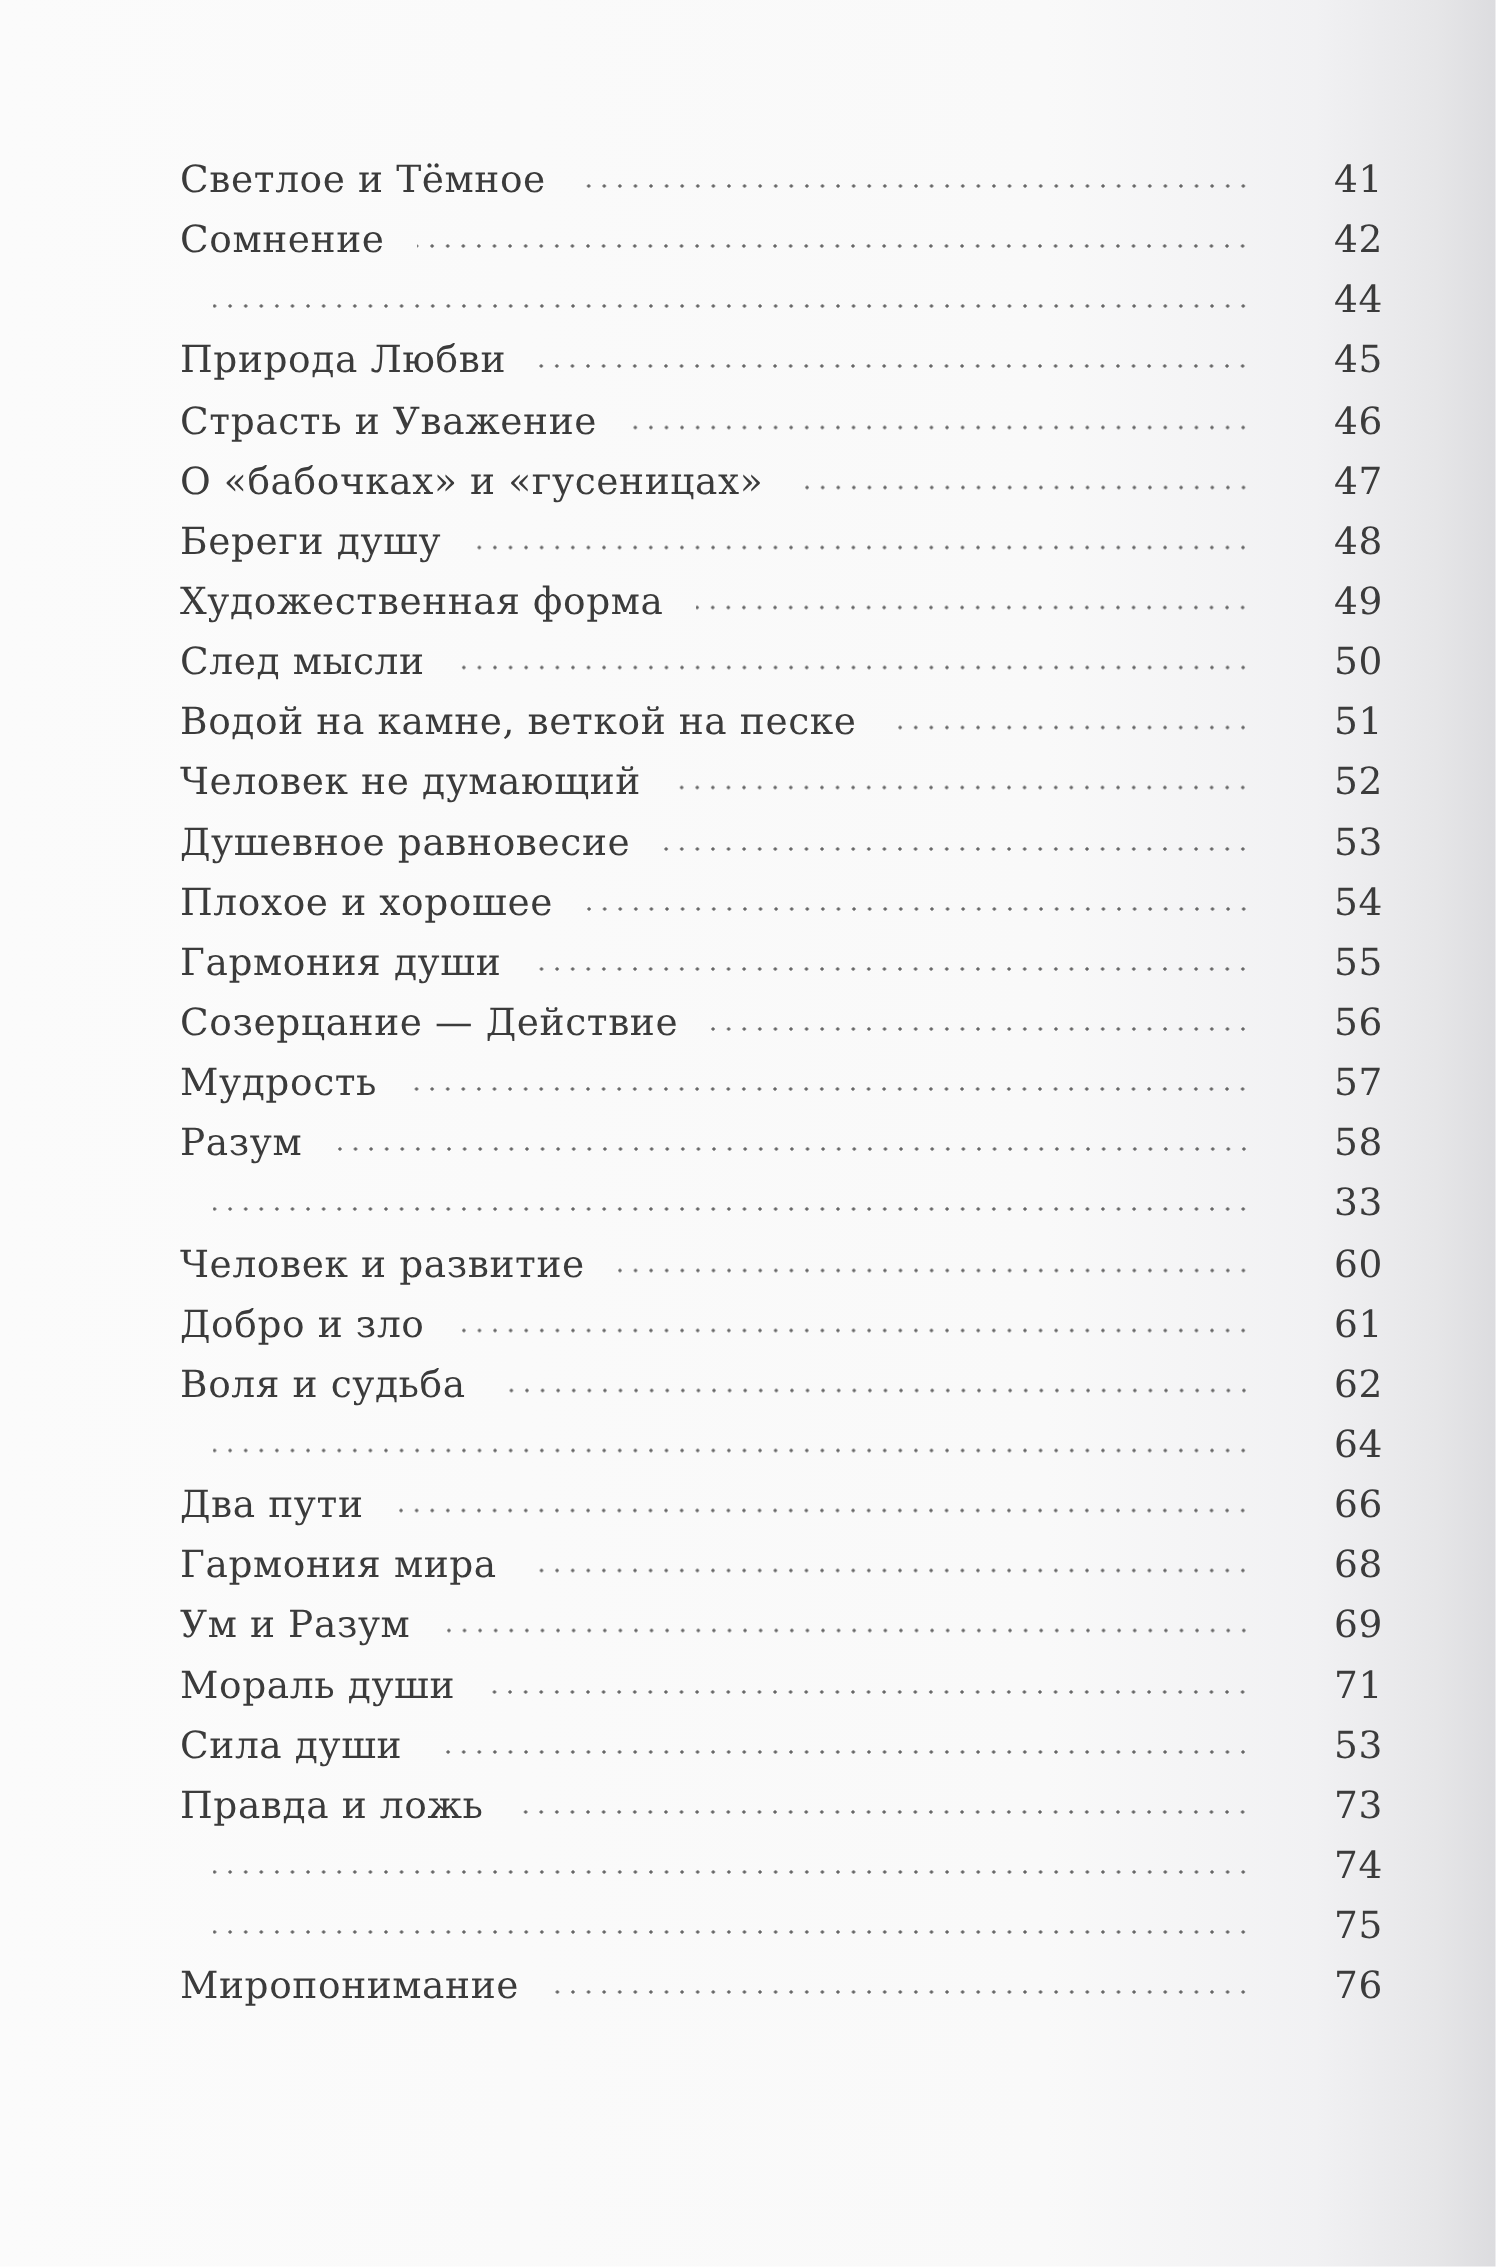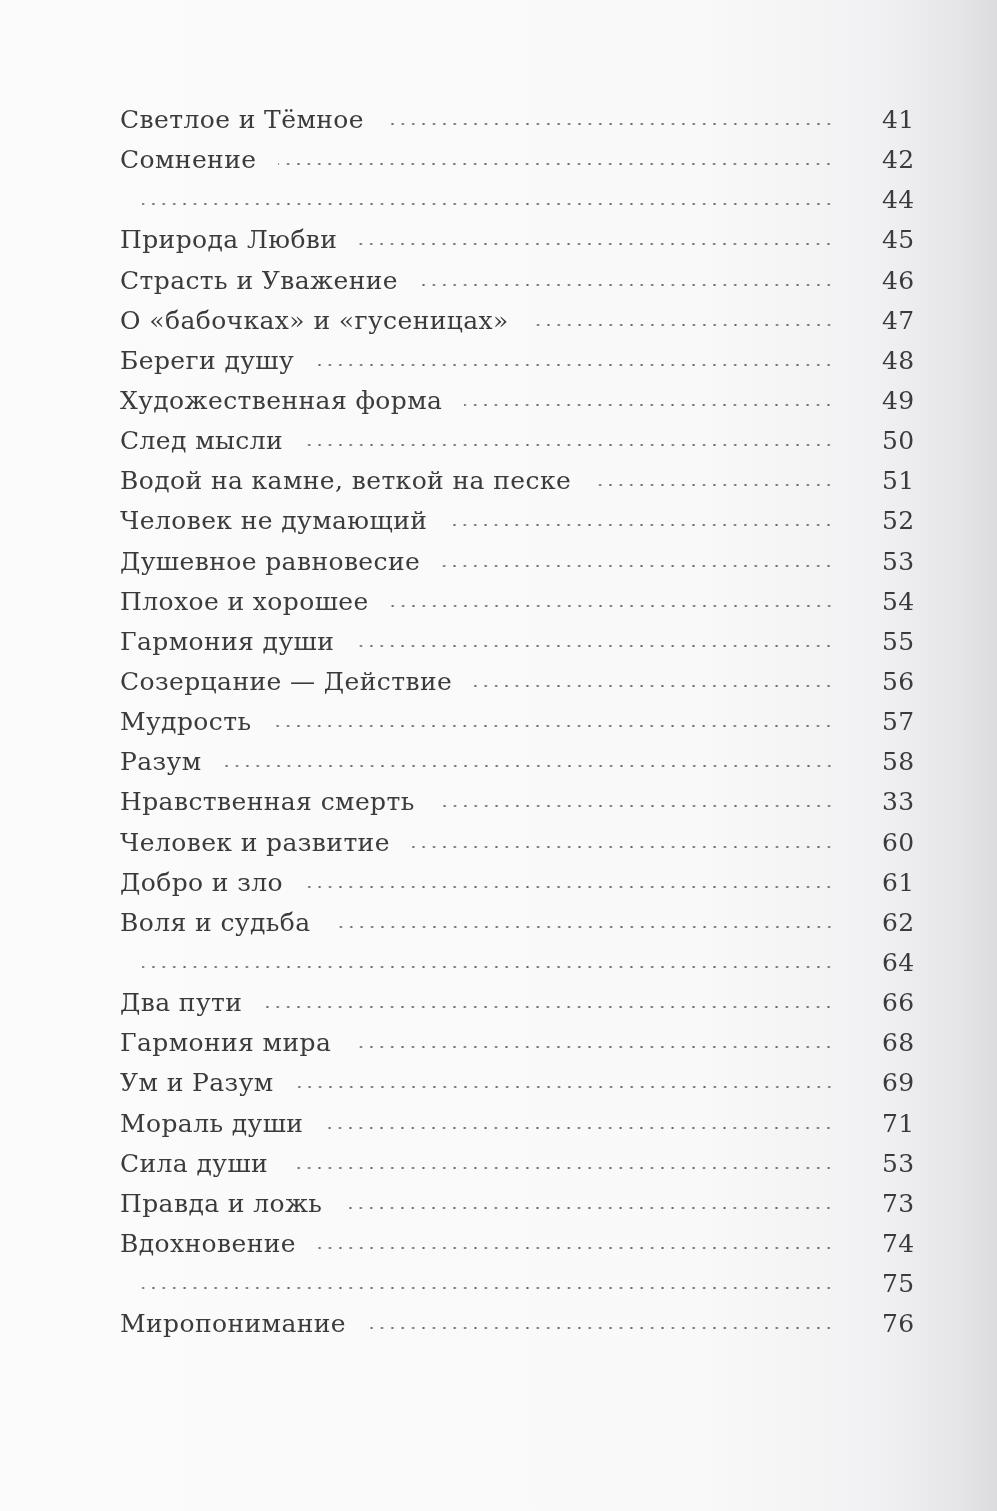--- a/index.html
+++ b/index.html
@@ -51,20 +51,21 @@
       background-image: radial-gradient(circle, #666 0.9px, transparent 1.3px);
       background-size: 10.4px 4px;
       background-repeat: repeat-x;
       background-position: right center;
       position: relative;
       top: -2px;
     }
     .toc-page {
       flex: 0 0 auto;
       width: 40px;
+      text-align: right;
       font-size: 25px;
     }
   </style>
 </head>
 <body>
 
 <div class="page">
   <ul class="toc">
     <li class="toc-entry">
         <span class="toc-title">Светлое и Тёмное</span>
@@ -144,21 +145,20 @@
         <span class="toc-title">Мудрость</span>
         <span class="toc-leader"></span>
         <span class="toc-page">57</span>
       </li>
     <li class="toc-entry">
         <span class="toc-title">Разум</span>
         <span class="toc-leader"></span>
         <span class="toc-page">58</span>
       </li>
     <li class="toc-entry">
-        <span class="toc-title">Нравственная смерть</span>
         <span class="toc-leader"></span>
         <span class="toc-page">33</span>
       </li>
     <li class="toc-entry">
         <span class="toc-title">Человек и развитие</span>
         <span class="toc-leader"></span>
         <span class="toc-page">60</span>
       </li>
     <li class="toc-entry">
         <span class="toc-title">Добро и зло</span>
@@ -198,21 +198,20 @@
         <span class="toc-title">Сила души</span>
         <span class="toc-leader"></span>
         <span class="toc-page">53</span>
       </li>
     <li class="toc-entry">
         <span class="toc-title">Правда и ложь</span>
         <span class="toc-leader"></span>
         <span class="toc-page">73</span>
       </li>
     <li class="toc-entry">
-        <span class="toc-title">Вдохновение</span>
         <span class="toc-leader"></span>
         <span class="toc-page">74</span>
       </li>
     <li class="toc-entry">
         <span class="toc-leader"></span>
         <span class="toc-page">75</span>
       </li>
     <li class="toc-entry">
         <span class="toc-title">Миропонимание</span>
         <span class="toc-leader"></span>

